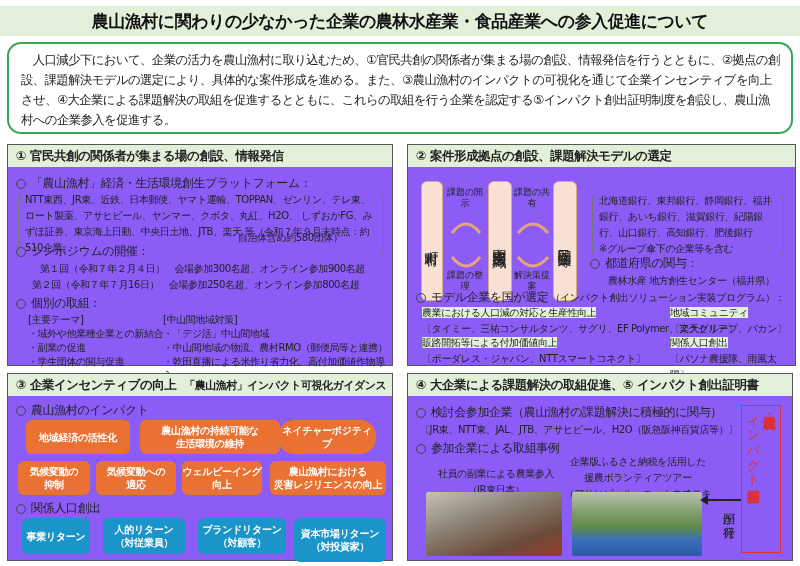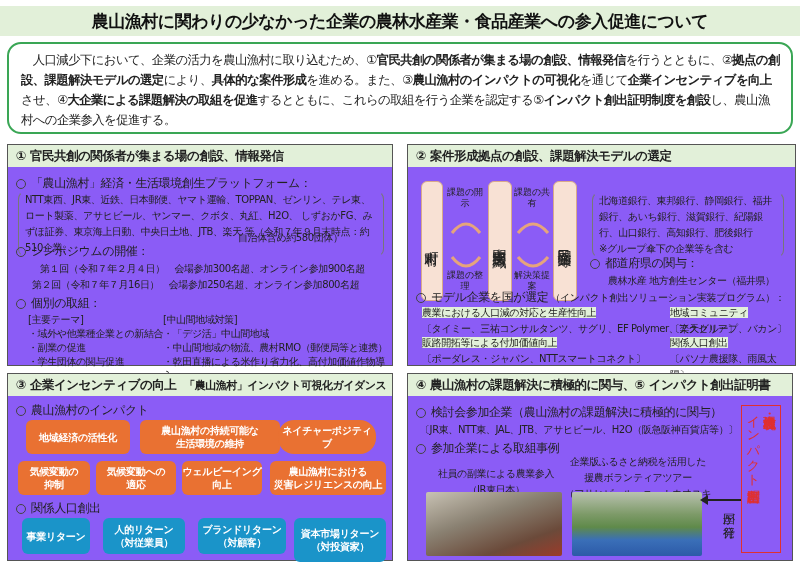--- a/index.html
+++ b/index.html
@@ -1,20 +1,20 @@
 <!DOCTYPE html>
 <html><head>
 <meta charset="utf-8">
 <style>
   * { box-sizing: border-box; margin: 0; padding: 0; }
   body { width: 800px; height: 566px; background: #fff; font-family: "DejaVu Sans", sans-serif; color: #222; position: relative; overflow: hidden; }
   .title-bar { position: absolute; left: 0; top: 6px; width: 800px; height: 30px; background: #e2f0d9; display: flex; align-items: center; justify-content: center; }
   .title-bar h1 { font-size: 17px; font-weight: bold; color: #111; letter-spacing: -0.5px; }
   .summary { position: absolute; left: 7px; top: 42px; width: 786px; height: 92px; border: 2px solid #3aa655; border-radius: 14px; padding: 6px 10px 4px 12px; font-size: 12.4px; line-height: 20px; letter-spacing: -0.6px; }
-  .summary b { font-weight: bold; }
+  .summary b { font-weight: normal; }
   .panel { position: absolute; border: 1.5px solid #555; background: #8b5cf6; }
   .panel-head { background: #e2f0d9; height: 22px; display: flex; align-items: center; padding-left: 8px; font-weight: bold; font-size: 12.5px; letter-spacing: -0.5px; }
   .panel-head .sub { font-size: 11px; margin-left: 8px; }
   .p1 { left: 7px; top: 144px; width: 386px; height: 222px; }
   .p2 { left: 407px; top: 144px; width: 389px; height: 222px; }
   .p3 { left: 7px; top: 373px; width: 386px; height: 188px; }
   .p4 { left: 407px; top: 373px; width: 386px; height: 188px; }
   .bullet { font-size: 12px; display: flex; align-items: center; letter-spacing: -0.4px; }
   .bullet .circ { display: inline-block; width: 10px; height: 10px; border: 1.2px solid #444; border-radius: 50%; margin-right: 5px; flex-shrink: 0; }
   .small { font-size: 10px; letter-spacing: -0.4px; line-height: 16px; }
@@ -135,21 +135,21 @@
   <div class="blue-btn" style="left:14px;top:144px;width:68px;height:36px;white-space:pre-line;">事業リターン</div>
   <div class="blue-btn" style="left:95px;top:144px;width:82px;height:36px;white-space:pre-line;">人的リターン
 （対従業員）</div>
   <div class="blue-btn" style="left:190px;top:144px;width:88px;height:36px;white-space:pre-line;">ブランドリターン
 （対顧客）</div>
   <div class="blue-btn" style="left:286px;top:144px;width:92px;height:44px;white-space:pre-line;">資本市場リターン
 （対投資家）</div>
 </div>
 
 <div class="panel p4">
-  <div class="panel-head">④ 農山漁村の課題解決に積極的に関与、⑤ インパクト創出証明書</div>
+  <div class="panel-head">④ 大企業による課題解決の取組促進、⑤ インパクト創出証明書</div>
   <div class="abs bullet" style="left:8px;top:30px;">
       <span class="circ"></span>
       <span>検討会参加企業（農山漁村の課題解決に積極的に関与）</span>
     </div>
   <div class="abs small" style="left:12px;top:48px;">〔JR東、NTT東、JAL、JTB、アサヒビール、H2O（阪急阪神百貨店等）〕</div>
   <div class="abs bullet" style="left:8px;top:66px;">
       <span class="circ"></span>
       <span>参加企業による取組事例</span>
     </div>
   <div class="abs small" style="left:18px;top:92px;width:140px;text-align:center;white-space:pre-line;">社員の副業による農業参入

